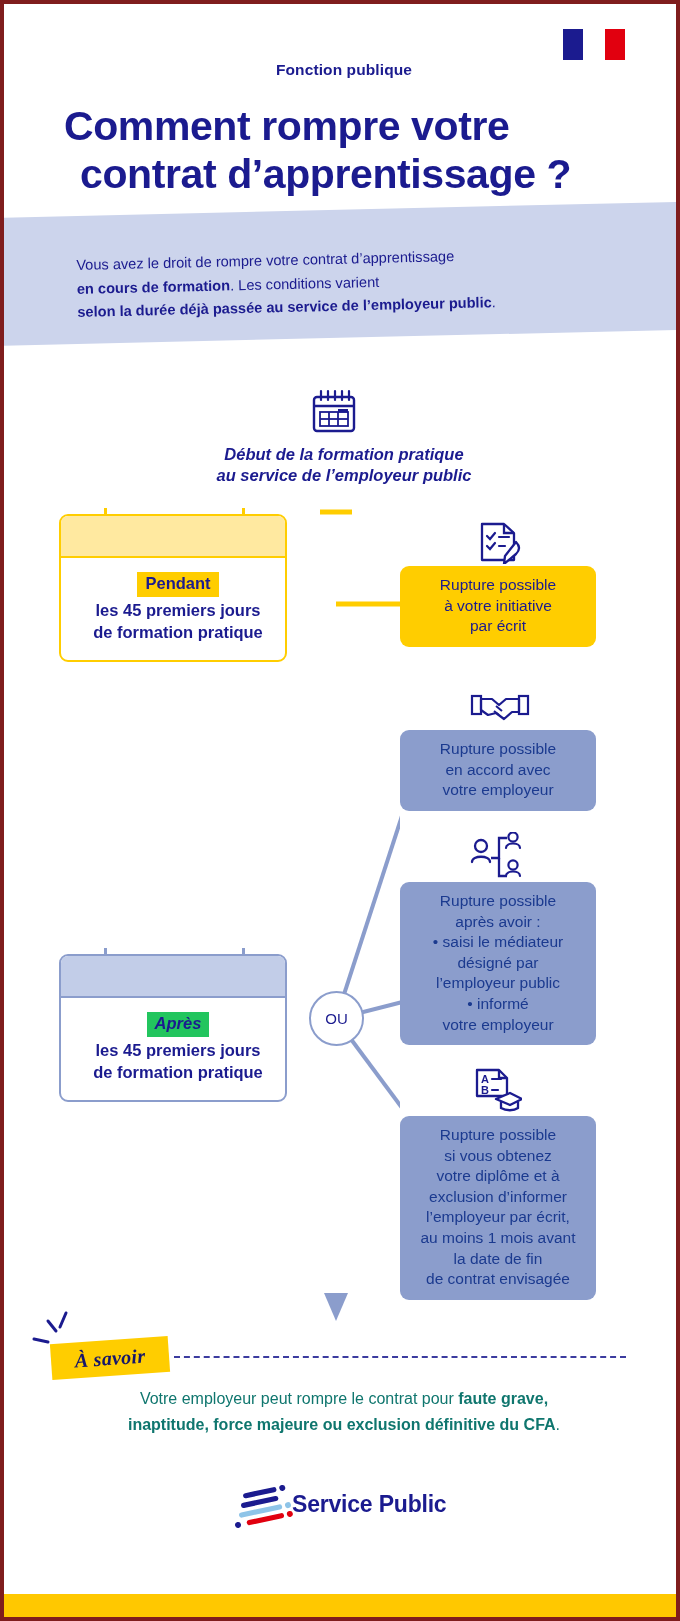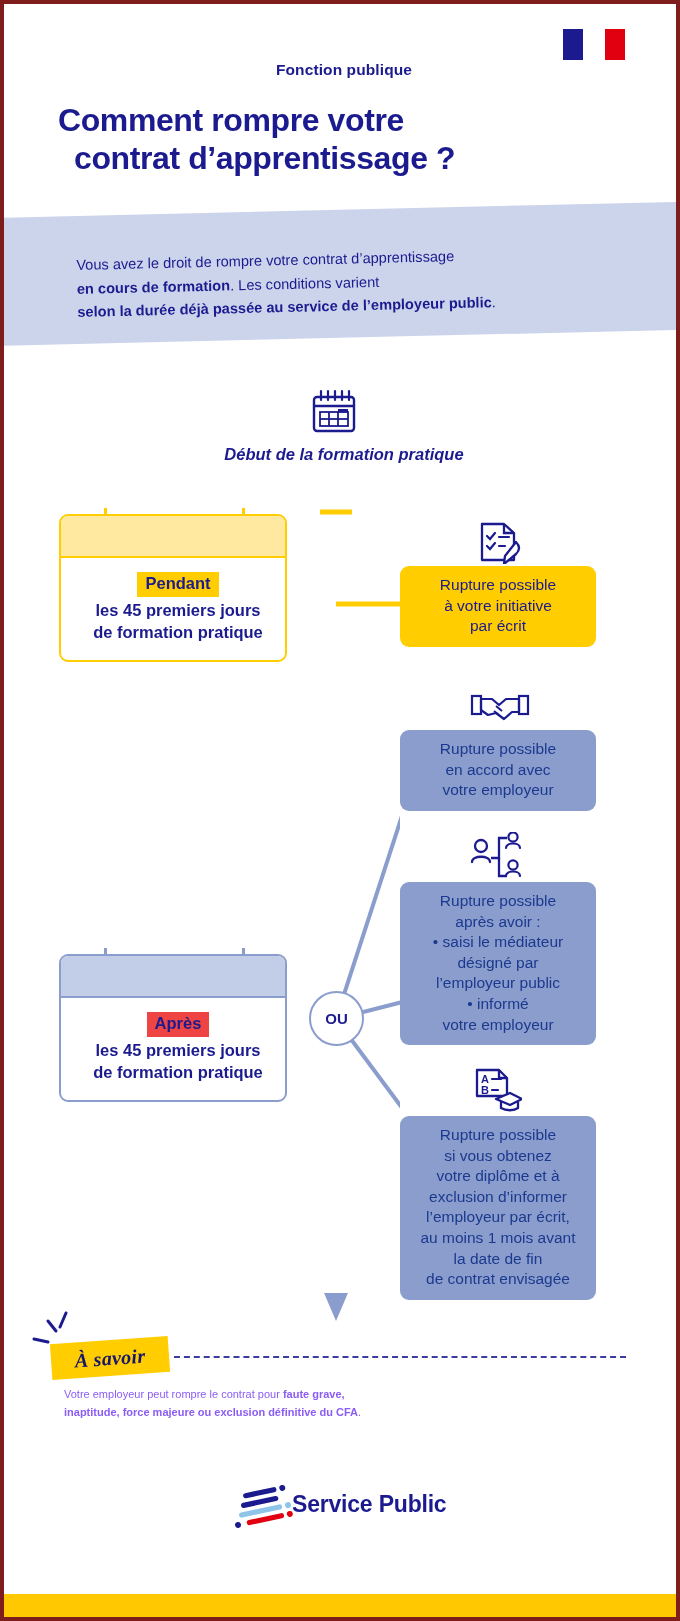--- a/index.html
+++ b/index.html
@@ -14,22 +14,22 @@
   .marianne .band{height:100%;}
   .marianne .b-blue{width:33%;background:#1b1b8f;}
   .marianne .b-white{width:34%;background:#ffffff;position:relative;overflow:hidden;}
   .marianne .b-red{width:33%;background:#e1000f;}
   .marianne .face{position:absolute;left:-8px;top:3px;width:22px;height:25px;}
   .eyebrow{
     position:absolute;left:0;top:57px;width:680px;text-align:center;
     color:#1b1b8f;font-size:15.5px;font-weight:bold;letter-spacing:.1px;
   }
   .headline{
-    position:absolute;left:54px;top:98px;width:600px;
-    color:#1b1b8f;font-size:32px;font-weight:bold;line-height:1.18;
+    position:absolute;left:60px;top:98px;width:600px;
+    color:#1b1b8f;font-size:41px;font-weight:bold;line-height:1.18;
     letter-spacing:-.4px;
   }
   .headline .l2{display:block;margin-left:16px;}
   
   .intro-band{
     position:absolute;left:-12px;top:214px;width:710px;height:128px;
     background:#ccd4ec;
     transform:rotate(-1.35deg);transform-origin:left top;
   }
   .intro-text{
@@ -60,57 +60,57 @@
   }
   .period-card .tag{
     display:inline-block;padding:1px 8px 2px 8px;margin-bottom:3px;
     font-size:16.5px;font-weight:bold;color:#1b1b8f;
   }
   .card-yellow{border:2.5px solid #ffcd00;top:510px;left:55px;}
   .card-yellow .hdr{background:#ffe9a0;border-bottom:2px solid #ffcd00;}
   .card-yellow .tag{background:#ffcd00;}
   .card-blue{border:2.5px solid #8b9dcc;top:950px;left:55px;}
   .card-blue .hdr{background:#c2cde8;border-bottom:2px solid #8b9dcc;}
-  .card-blue .tag{background:#ef4444;}
+  .card-blue .tag{background:#22c55e;font-style:italic;}
   .ring{position:absolute;width:3px;background:#8b9dcc;}
   .ring.y{background:#ffcd00;}
   
   .rbox{
     position:absolute;width:196px;border-radius:9px;box-sizing:border-box;
     text-align:center;line-height:1.33;padding:9px 11px 10px 11px;
   }
   .rbox.yellow{background:#ffcd00;color:#1b1b8f;font-size:15.5px;}
   .rbox.blue{background:#8b9dcc;color:#1b3a8f;font-size:15.5px;}
   
   .bicon{position:absolute;}
   
   .ou{
     position:absolute;left:305px;top:987px;width:51px;height:51px;border-radius:50%;
     border:2.5px solid #8b9dcc;background:#ffffff;
     display:flex;align-items:center;justify-content:center;
-    color:#1b1b8f;font-size:15px;font-weight:bold;z-index:5;
+    color:#1b1b8f;font-size:15px;font-weight:normal;z-index:5;
   }
   
   .savoir-badge{
     position:absolute;left:47px;top:1336px;width:118px;height:36px;
     background:#ffcd00;transform:rotate(-4deg);
     display:flex;align-items:center;justify-content:center;
   }
   .savoir-badge span{
     color:#16166b;font-family:"Liberation Serif","DejaVu Serif",serif;
     font-size:20px;font-weight:bold;font-style:italic;letter-spacing:.3px;
   }
   .sparkles{position:absolute;left:16px;top:1305px;width:60px;height:50px;}
   .dashline{
     position:absolute;left:170px;top:1352px;width:452px;height:0;
     border-top:2px dashed #1b1b8f;opacity:.85;
   }
   .footer-note{
-    position:absolute;left:60px;top:1382px;width:560px;text-align:left;
-    color:#8b5cf6;font-size:11px;line-height:1.6;
+    position:absolute;left:60px;top:1382px;width:560px;text-align:center;
+    color:#0f766e;font-size:16px;line-height:1.6;
   }
   .footer-note b{font-weight:bold;}
   
   .sp-logo{position:absolute;left:228px;top:1480px;width:230px;height:48px;}
   .sp-word{
     position:absolute;left:288px;top:1487px;color:#1b1b8f;
     font-size:23px;font-weight:bold;letter-spacing:-.2px;
   }
   .bottom-band{position:absolute;left:0;top:1590px;width:680px;height:31px;background:#ffc800;}
 </style>
@@ -158,20 +158,21 @@
       <rect x="10" y="23" width="28" height="14" fill="none"></rect>
       <line x1="19" y1="23" x2="19" y2="37"></line>
         <line x1="28" y1="23" x2="28" y2="37"></line>
       <line x1="10" y1="30" x2="38" y2="30"></line>
       <rect x="28" y="20" width="10" height="3.4" fill="#1b1b8f" stroke="none"></rect>
     </g>
   </svg>
 
   <div class="timeline-title">
     <div>Début de la formation pratique</div>
+    <div>au service de l’employeur public</div>
   </div>
 
   <svg class="spine" viewBox="0 0 110 830">
 
     <line x1="30" y1="13" x2="62" y2="13" stroke="#ffcd00" stroke-width="5"></line>
 
     <defs>
       <linearGradient id="trunk" x1="0" y1="0" x2="0" y2="1">
         <stop offset="0%" stop-color="#ffcd00"></stop>
         <stop offset="36%" stop-color="#ffcd00"></stop>

